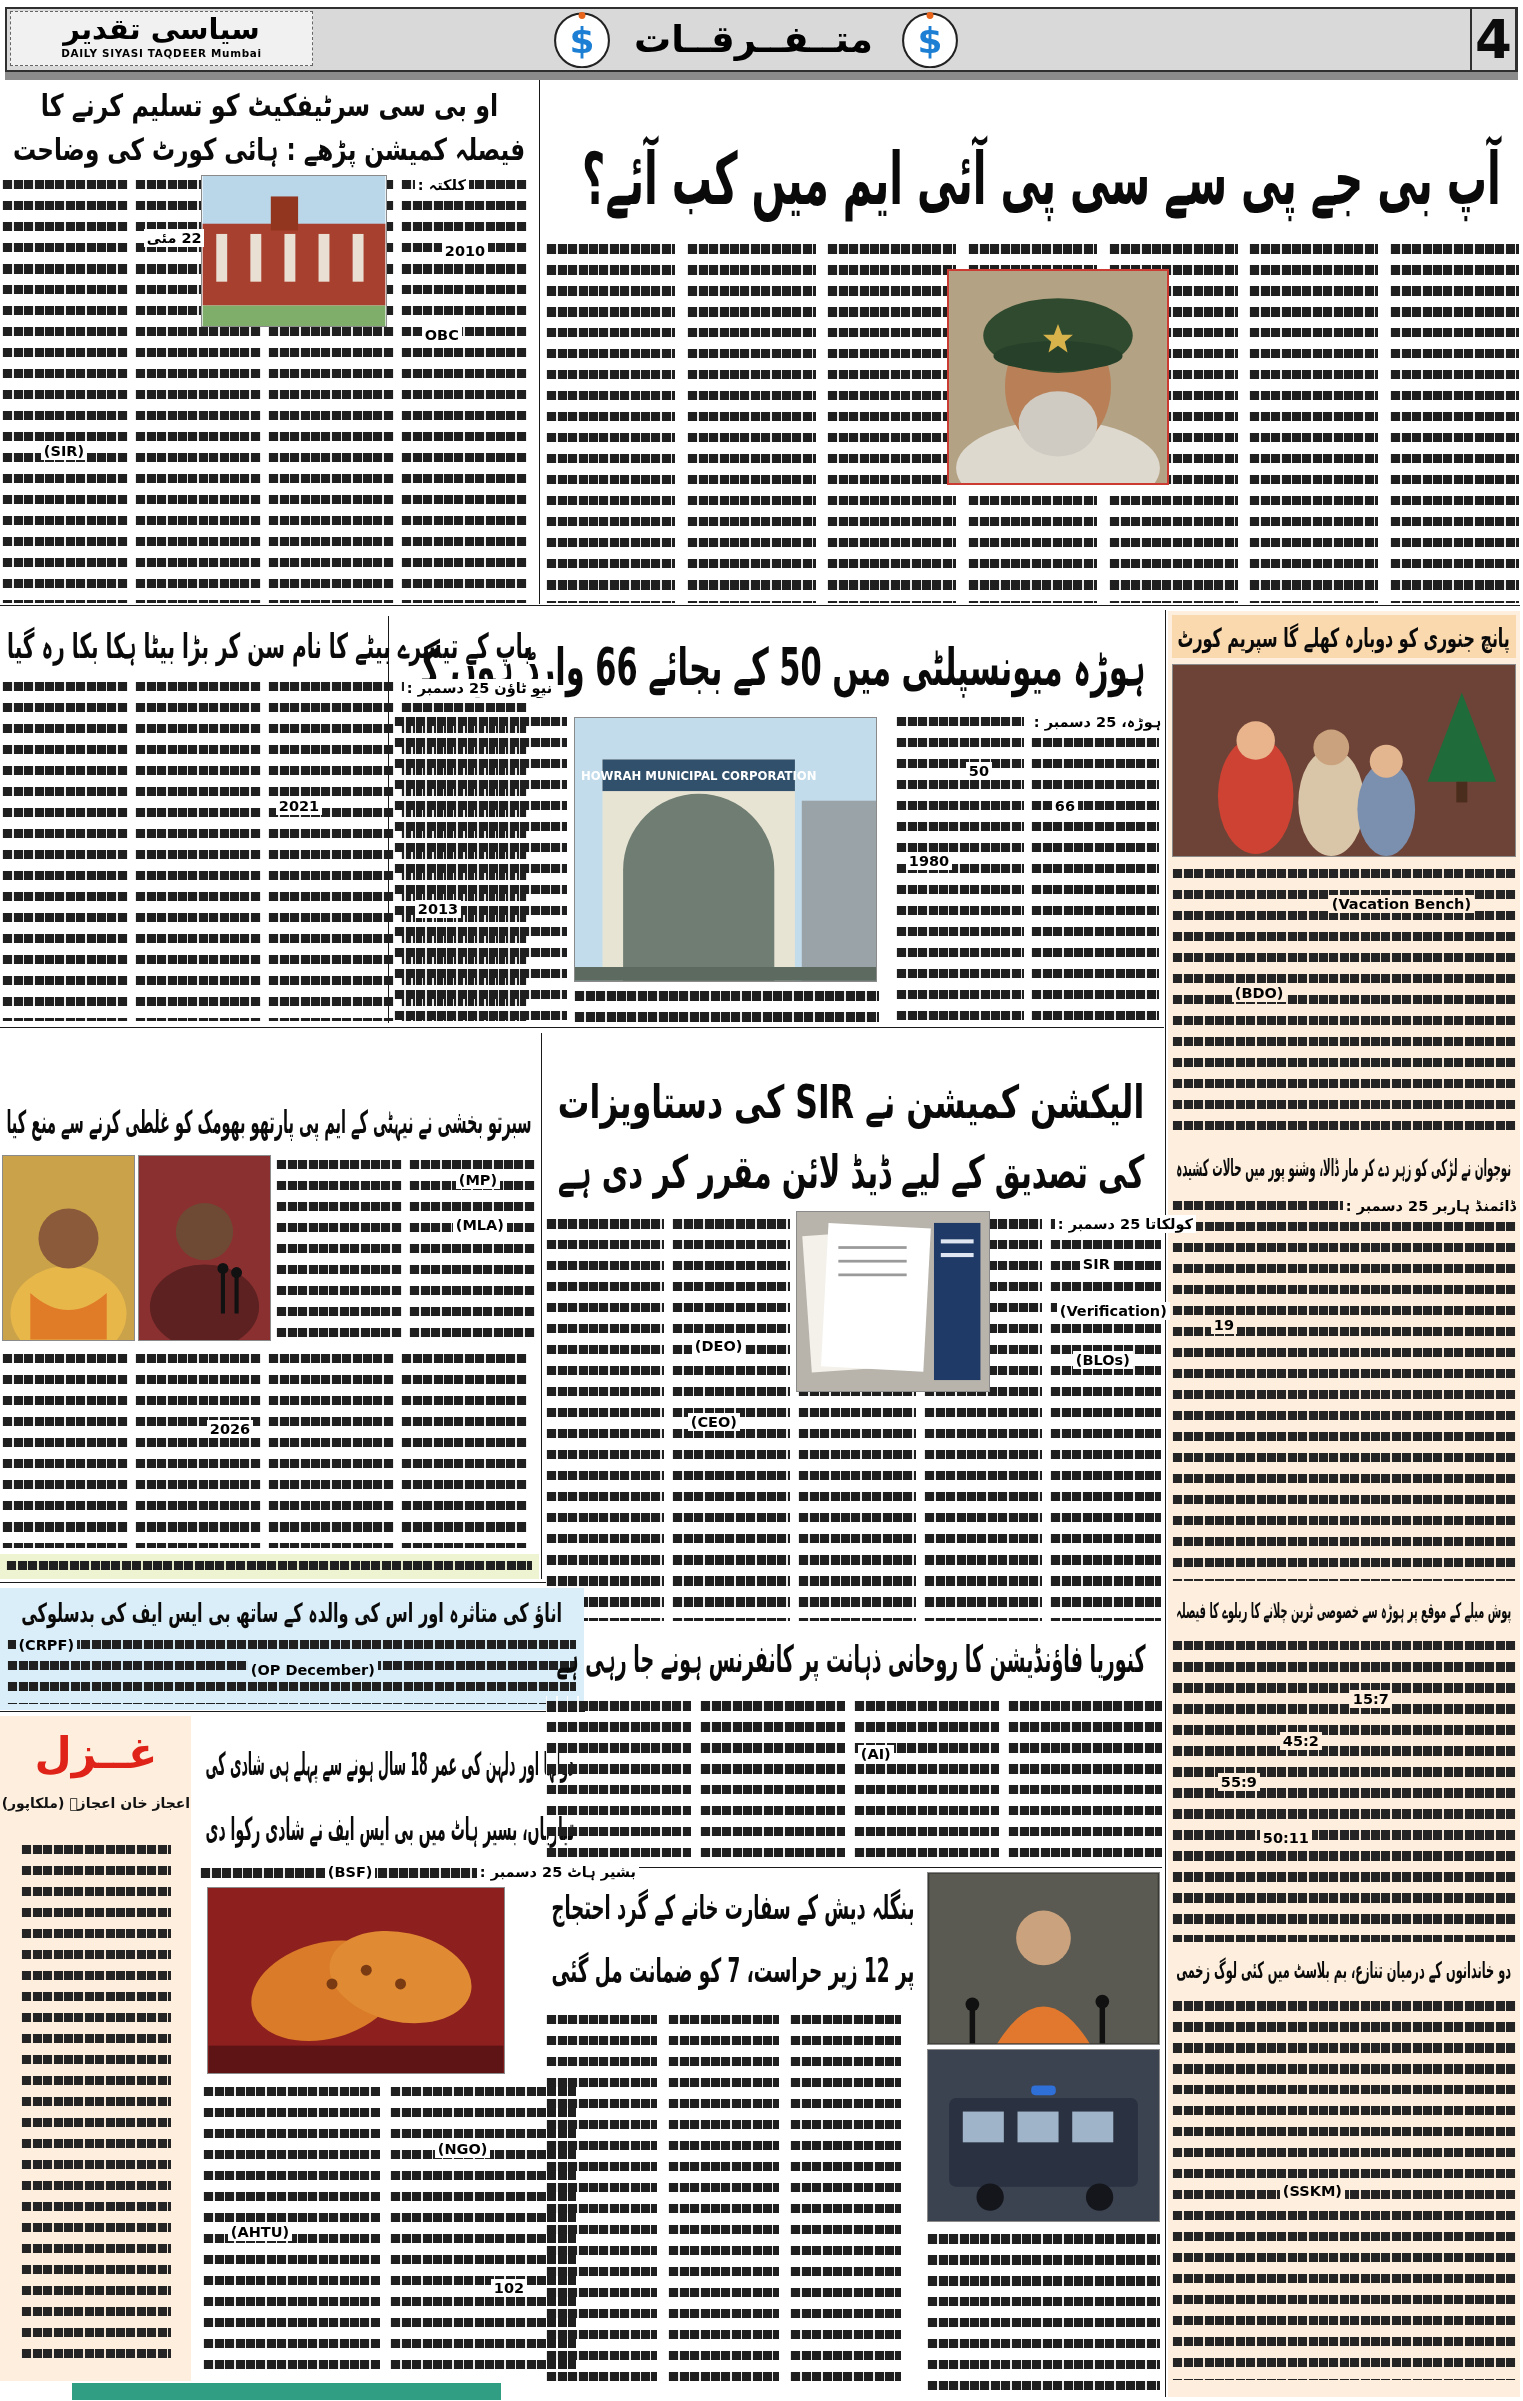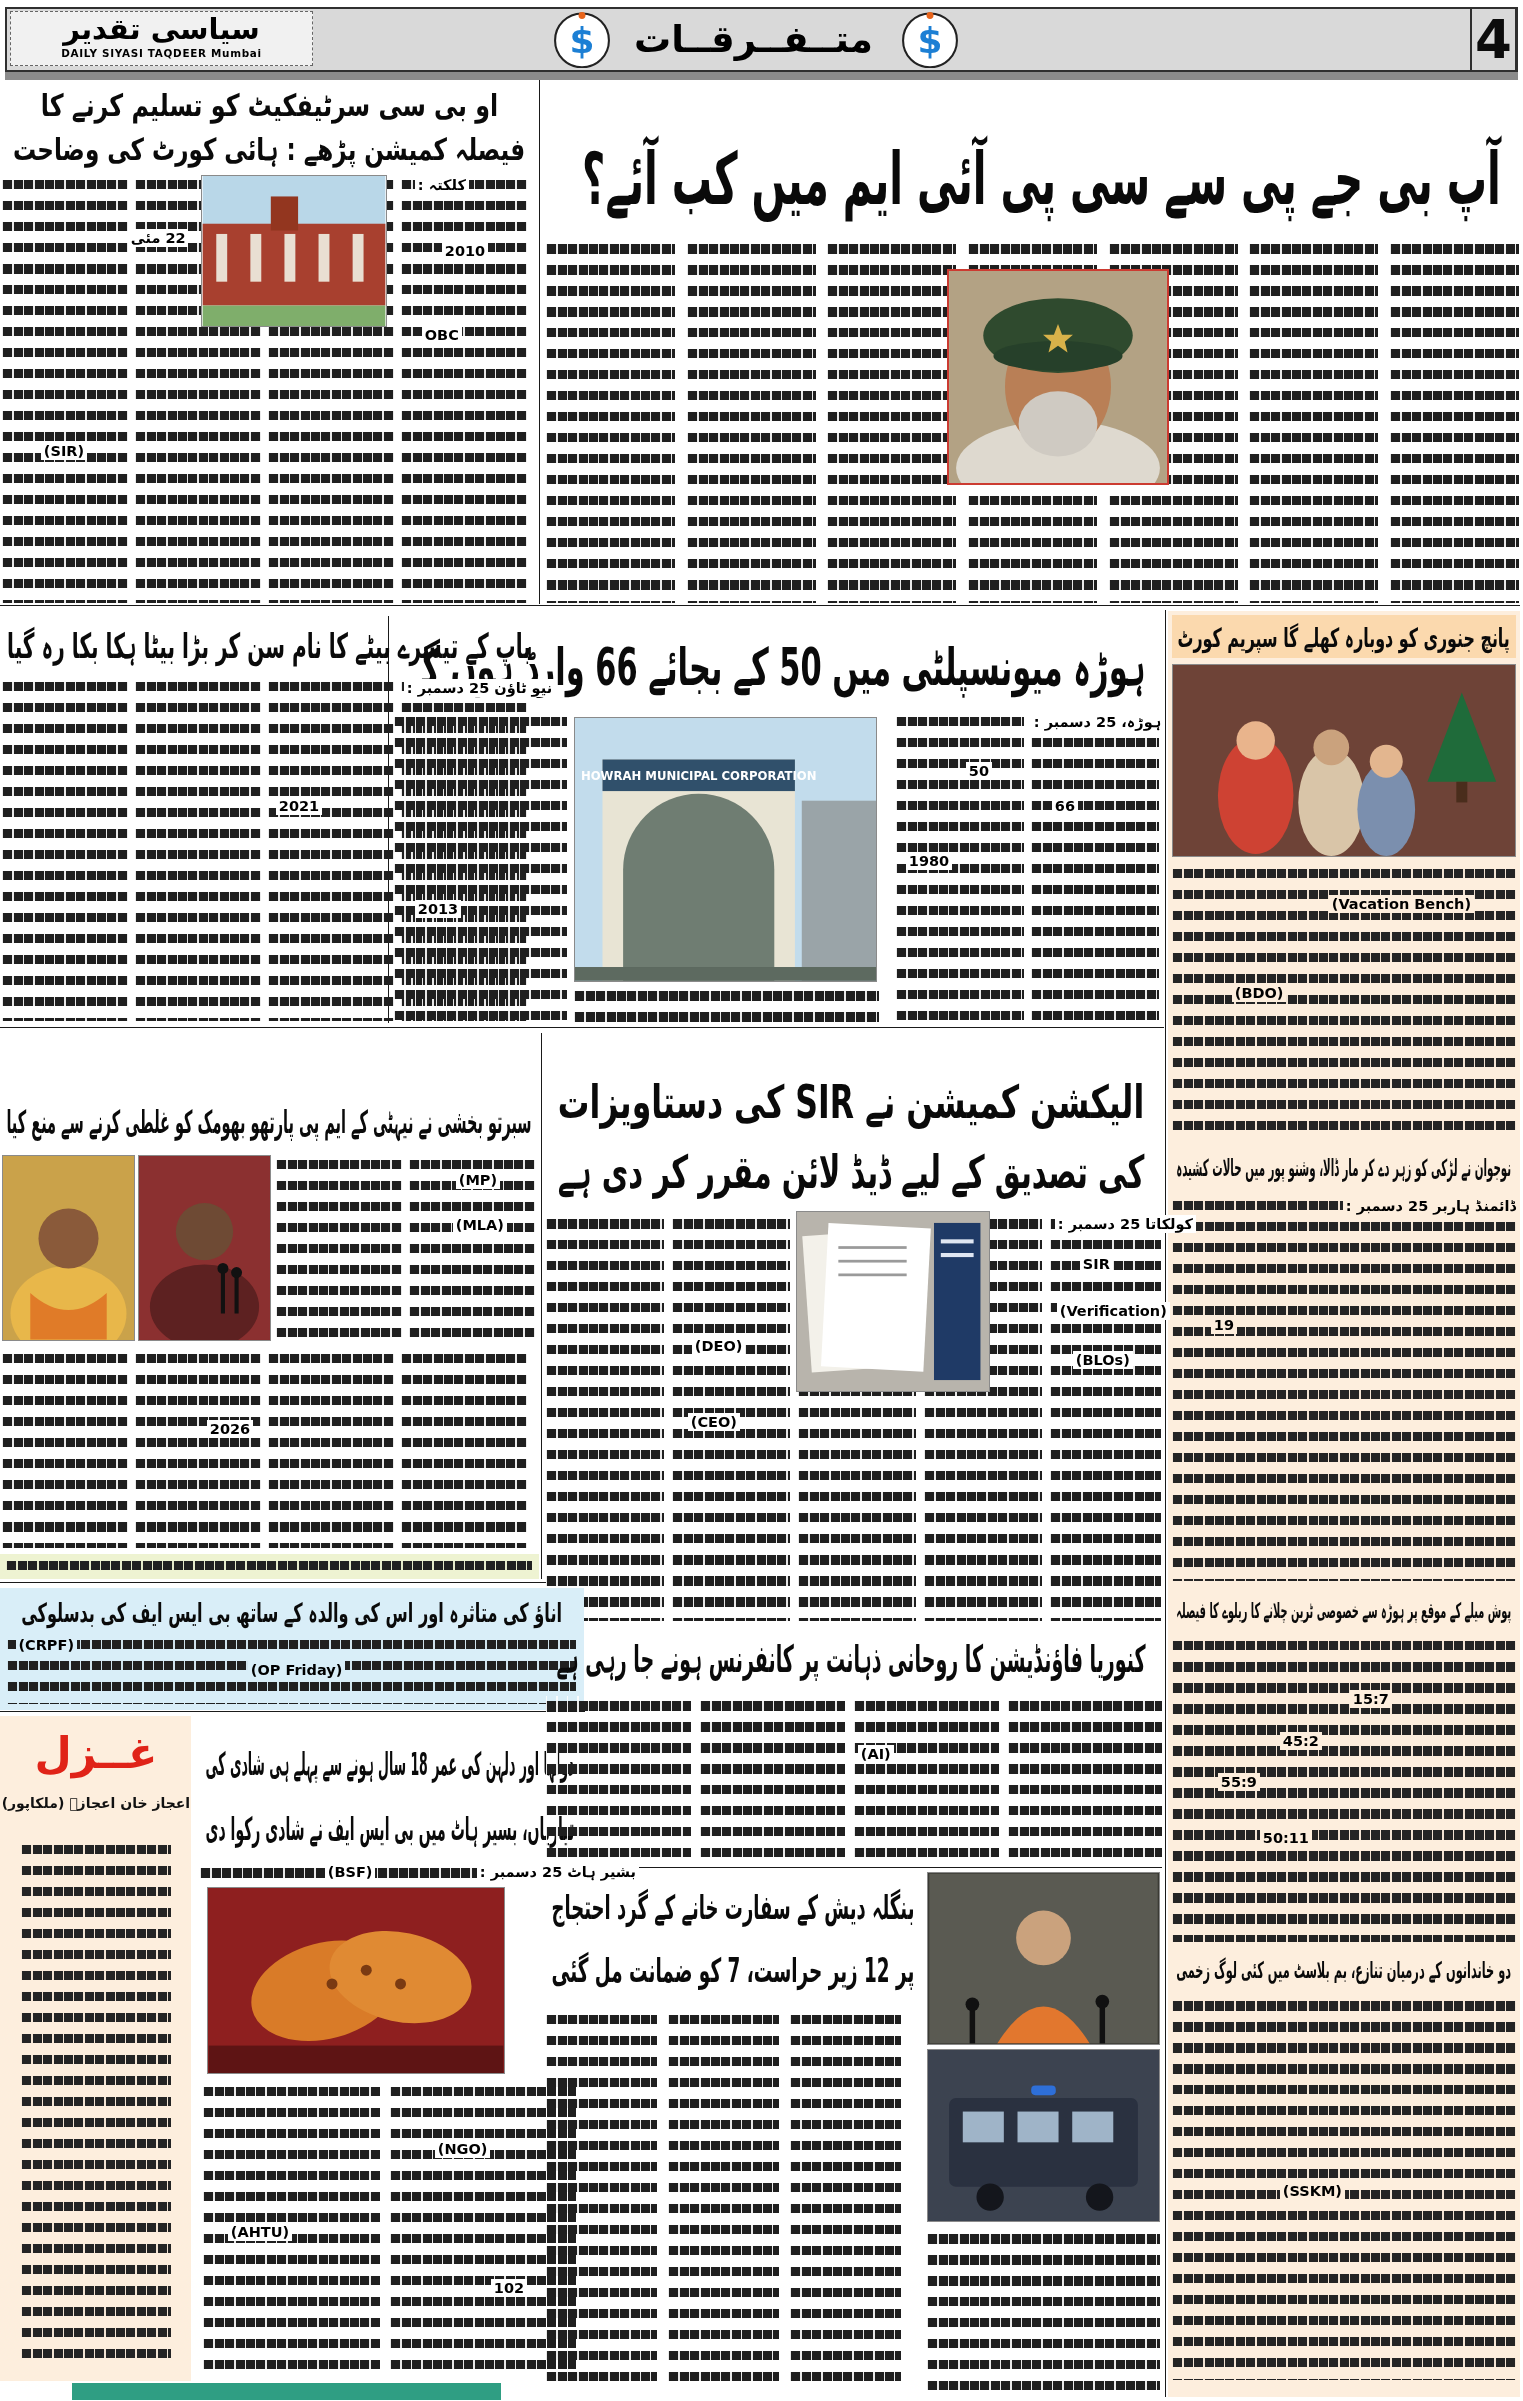--- a/index.html
+++ b/index.html
@@ -91,21 +91,21 @@
     <rect x="170" y="85" width="16" height="70" fill="#e9dfd2"></rect>
     <rect x="220" y="85" width="16" height="70" fill="#e9dfd2"></rect>
     <rect x="100" y="30" width="40" height="50" fill="#93361f"></rect>
     <rect x="0" y="190" width="268" height="30" fill="#7fae6b"></rect>
   </svg>
 
   <div class="snip" style="left:416px;top:176px;">کلکتہ :</div>
   <div class="snip" style="left:443px;top:242px;">2010</div>
   <div class="snip" style="left:423px;top:326px;">OBC</div>
   <div class="snip" style="left:42px;top:442px;">(SIR)</div>
-  <div class="snip" style="left:129px;top:229px;">22 مئی</div>
+  <div class="snip" style="left:145px;top:229px;">22 مئی</div>
 
   <svg class="abs h" style="left:568px;top:122px" width="949" height="105" viewBox="0 0 1370 152">
     <text x="685" y="118" font-size="104" text-anchor="middle" textLength="1330" lengthAdjust="spacingAndGlyphs">آپ بی جے پی سے سی پی آئی ایم میں کب آئے؟</text>
     </svg>
 
   <div class="abs txt" style="left:547px;top:239px;width:129px;height:364px;"></div>
   <div class="abs txt" style="left:688px;top:239px;width:129px;height:364px;"></div>
   <div class="abs txt" style="left:828px;top:239px;width:129px;height:364px;"></div>
   <div class="abs txt" style="left:969px;top:239px;width:129px;height:364px;"></div>
   <div class="abs txt" style="left:1110px;top:239px;width:129px;height:364px;"></div>
@@ -265,21 +265,21 @@
   <div class="snip" style="left:1074px;top:1351px;">(BLOs)</div>
   <div class="snip" style="left:693px;top:1337px;">(DEO)</div>
   <div class="snip" style="left:689px;top:1413px;">(CEO)</div>
 
   <div class="abs" style="left:0px;top:1588px;width:585px;height:122px;background:#d9eef8;"></div>
   <svg class="abs h" style="left:14px;top:1593px" width="558" height="39" viewBox="0 0 805 56">
     <text x="402" y="42" font-size="38" text-anchor="middle" textLength="780" lengthAdjust="spacingAndGlyphs">اناؤ کی متاثرہ اور اس کی والدہ کے ساتھ بی ایس ایف کی بدسلوکی</text>
     </svg>
   <div class="abs txt on-blue" style="left:8.3px;top:1635px;width:569px;height:69px;"></div>
   <div class="snip on-blue" style="left:16.6px;top:1636px;">(CRPF)</div>
-  <div class="snip on-blue" style="left:249px;top:1661px;">(OP Friday)</div>
+  <div class="snip on-blue" style="left:249px;top:1661px;">(OP December)</div>
 
   <div class="abs" style="left:1.4px;top:1716px;width:191px;height:665px;background:#fdeedd;"></div>
   <div class="abs" style="left:1.4px;top:1728px;width:191px;text-align:center;font-weight:bold;font-size:43px;color:#e02318;">غــزل</div>
   <div class="abs" style="left:1.4px;top:1795px;width:191px;text-align:center;font-weight:bold;font-size:14px;color:#111;">اعجاز خان اعجازؔ (ملکاپور)</div>
   <div class="abs txt on-peach" style="left:22px;top:1840px;width:150px;height:526px;"></div>
 
   <svg class="abs h" style="left:201px;top:1732px" width="380" height="61" viewBox="0 0 548 88">
     <text x="274" y="62" font-size="46" text-anchor="middle" textLength="532" lengthAdjust="spacingAndGlyphs">دولہا اور دلہن کی عمر 18 سال ہونے سے پہلے ہی شادی کی</text>
     </svg>
   <svg class="abs h" style="left:201px;top:1797px" width="380" height="61" viewBox="0 0 548 88">

